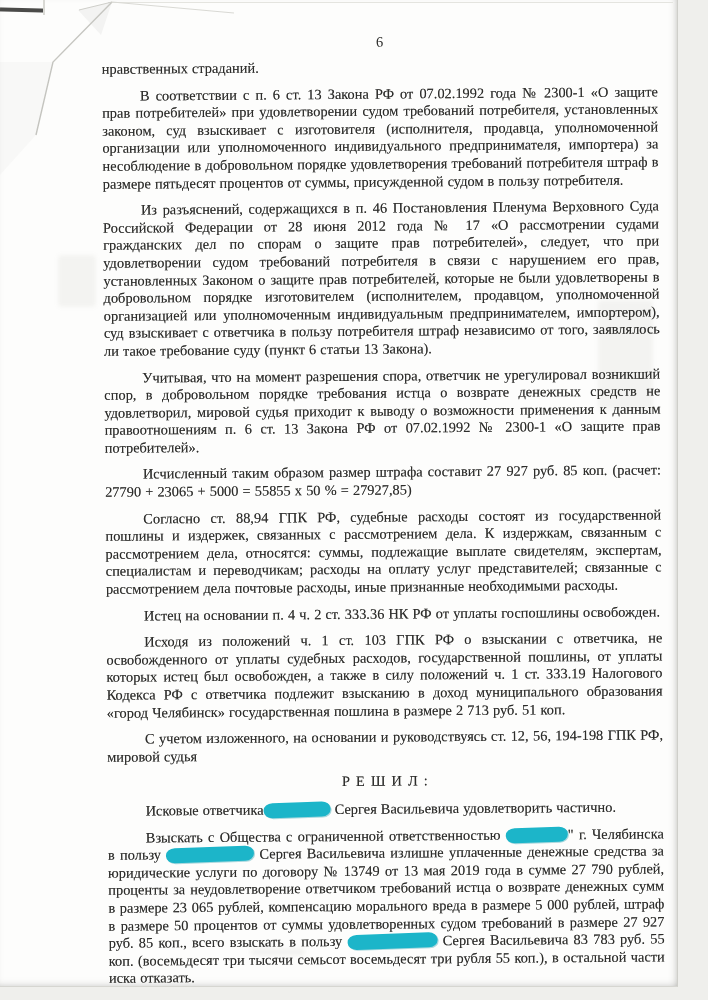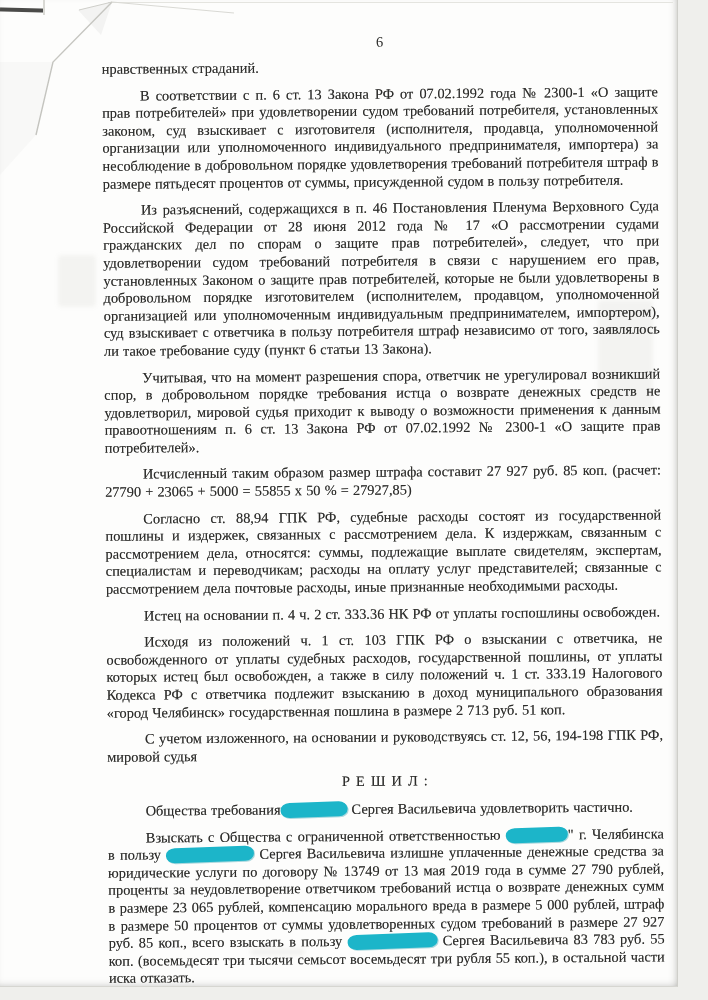--- a/index.html
+++ b/index.html
@@ -103,18 +103,18 @@
         <p class="para"><span>нравственных страданий.</span></p>
         <p class="para indent"><span>В соответствии с п. 6 ст. 13 Закона РФ от 07.02.1992 года № 2300-1 «О защите прав потребителей» при удовлетворении судом требований потребителя, установленных законом, суд взыскивает с изготовителя (исполнителя, продавца, уполномоченной организации или уполномоченного индивидуального предпринимателя, импортера) за несоблюдение в добровольном порядке удовлетворения требований потребителя штраф в размере пятьдесят процентов от суммы, присужденной судом в пользу потребителя.</span></p>
         <p class="para indent"><span>Из разъяснений, содержащихся в п. 46 Постановления Пленума Верховного Суда Российской Федерации от 28 июня 2012 года № 17 «О рассмотрении судами гражданских дел по спорам о защите прав потребителей», следует, что при удовлетворении судом требований потребителя в связи с нарушением его прав, установленных Законом о защите прав потребителей, которые не были удовлетворены в добровольном порядке изготовителем (исполнителем, продавцом, уполномоченной организацией или уполномоченным индивидуальным предпринимателем, импортером), суд взыскивает с ответчика в пользу потребителя штраф независимо от того, заявлялось ли такое требование суду (пункт 6 статьи 13 Закона).</span></p>
         <p class="para indent"><span>Учитывая, что на момент разрешения спора, ответчик не урегулировал возникший спор, в добровольном порядке требования истца о возврате денежных средств не удовлетворил, мировой судья приходит к выводу о возможности применения к данным правоотношениям п. 6 ст. 13 Закона РФ от 07.02.1992 № 2300-1 «О защите прав потребителей».</span></p>
         <p class="para indent"><span>Исчисленный таким образом размер штрафа составит 27 927 руб. 85 коп. (расчет: 27790 + 23065 + 5000 = 55855 х 50 % = 27927,85)</span></p>
         <p class="para indent"><span>Согласно ст. 88,94 ГПК РФ, судебные расходы состоят из государственной пошлины и издержек, связанных с рассмотрением дела. К издержкам, связанным с рассмотрением дела, относятся: суммы, подлежащие выплате свидетелям, экспертам, специалистам и переводчикам; расходы на оплату услуг представителей; связанные с рассмотрением дела почтовые расходы, иные признанные необходимыми расходы.</span></p>
         <p class="para indent"><span>Истец на основании п. 4 ч. 2 ст. 333.36 НК РФ от уплаты госпошлины освобожден.</span></p>
         <p class="para indent"><span>Исходя из положений ч. 1 ст. 103 ГПК РФ о взыскании с ответчика, не освобожденного от уплаты судебных расходов, государственной пошлины, от уплаты которых истец был освобожден, а также в силу положений ч. 1 ст. 333.19 Налогового Кодекса  РФ с ответчика подлежит взысканию в доход муниципального образования «город Челябинск» государственная пошлина в размере 2 713 руб. 51 коп.</span></p>
         <p class="para indent"><span>С учетом изложенного, на основании и руководствуясь ст. 12, 56, 194-198 ГПК РФ, мировой судья</span></p>
         <p class="para center"><span>Р Е Ш И Л :</span></p>
-        <p class="para indent"><span>Общества требования</span><span class="redaction" style="width: 67px; background: rgb(28, 181, 201);"></span><span> Сергея Васильевича удовлетворить частично.</span></p>
+        <p class="para indent"><span>Исковые ответчика</span><span class="redaction" style="width: 67px; background: rgb(28, 181, 201);"></span><span> Сергея Васильевича удовлетворить частично.</span></p>
         <p class="para indent"><span>Взыскать с Общества с ограниченной ответственностью </span><span class="redaction" style="width: 62px; background: rgb(28, 181, 201);"></span><span>" г. Челябинска в пользу </span><span class="redaction" style="width: 88px; background: rgb(28, 181, 201);"></span><span> Сергея Васильевича излишне уплаченные денежные средства за юридические услуги по договору № 13749 от 13 мая 2019 года в сумме 27 790 рублей, проценты за неудовлетворение ответчиком требований истца о возврате денежных сумм в размере 23 065 рублей, компенсацию морального вреда в размере 5 000 рублей, штраф в размере 50 процентов от суммы удовлетворенных судом требований в размере 27 927 руб. 85 коп., всего взыскать в пользу </span><span class="redaction" style="width: 90px; background: rgb(28, 181, 201);"></span><span> Сергея Васильевича 83 783 руб. 55 коп. (восемьдесят три тысячи семьсот восемьдесят три рубля 55 коп.), в остальной части иска отказать.</span></p>
       </div>
   </div>
 
 </div>
 
 </body></html>

